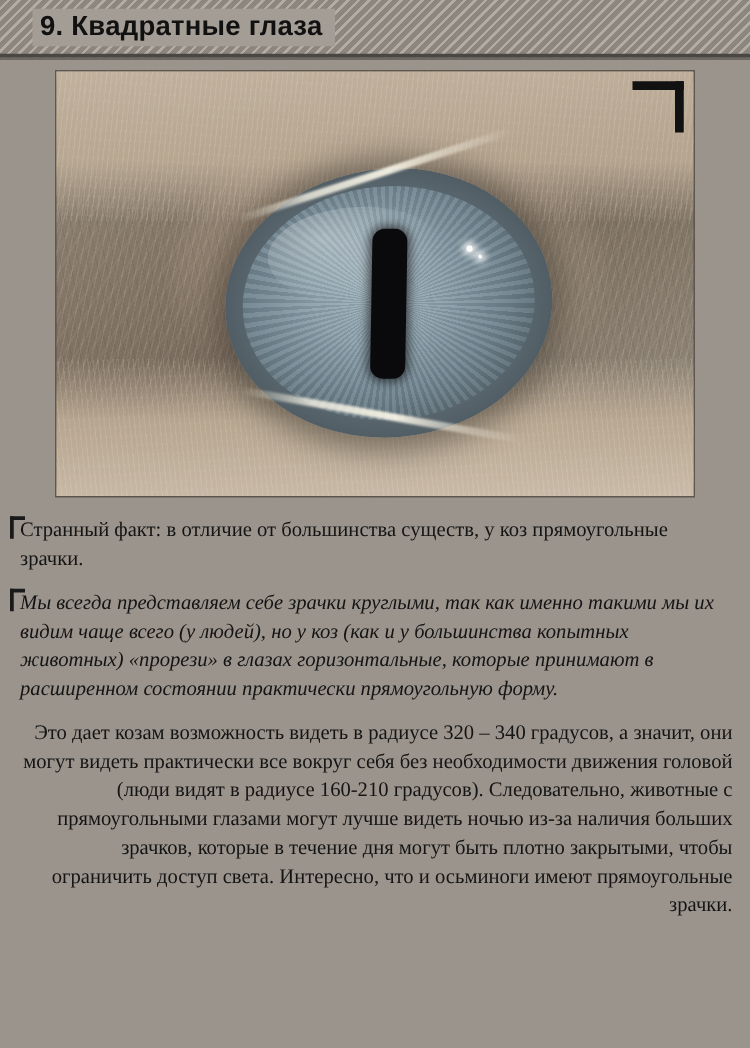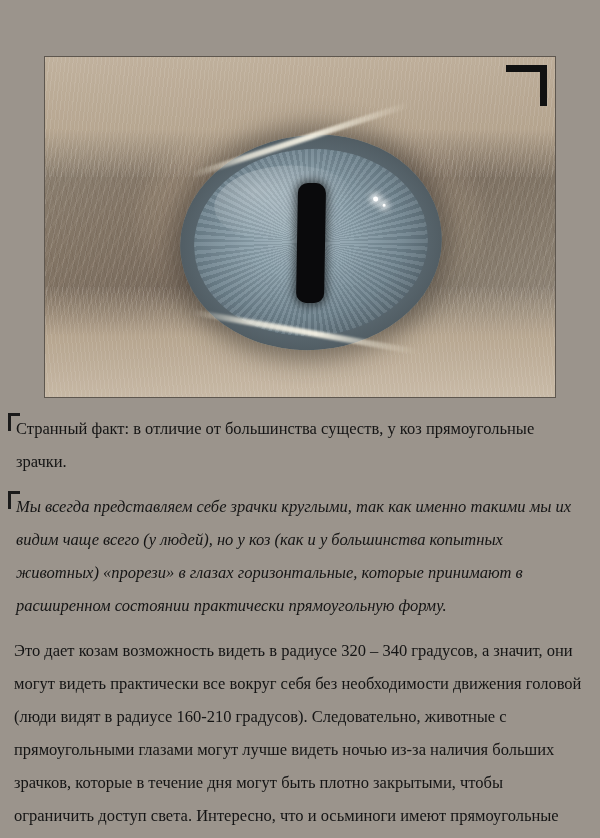--- a/index.html
+++ b/index.html
@@ -180,46 +180,50 @@
     left: 0;
     top: 412px;
     width: 600px;
   }
   .para {
     position: relative;
     padding: 0 14px 0 16px;
     margin: 0 0 12px 0;
     font-family: "Liberation Serif", serif;
     font-size: 16.5px;
-    line-height: 33px;
+    line-height: 23px;
     color: #141414;
   }
   .para.lead {
     font-weight: normal;
   }
   .bracket {
     position: absolute;
     left: 8px;
     top: 1px;
     width: 9px;
     height: 15px;
     border-left: 3px solid #1a1a1a;
     border-top: 3px solid #1a1a1a;
   }
   .p1 { top: 0; }
   .p2 { margin-top: 4px; font-style: italic; }
-  .p3 { margin-top: 2px; padding-left: 14px; }
+  .p3 { margin-top: 2px; padding-left: 14px; text-align: right; }
 
   .para-text { display: block; }
 </style>
 </head>
 <body>
 
 <div class="page">
 
+  <div class="header">
+    <div class="header-title">9. Квадратные глаза</div>
+    <div class="header-rule"></div>
+  </div>
 
   <div class="photo-wrap">
     <div class="photo">
       <div class="fur"></div>
       <div class="fur-top"></div>
       <div class="fur-bottom"></div>
 
       <div class="eye-socket">
         <div class="iris">
           <div class="iris-sheen"></div>

